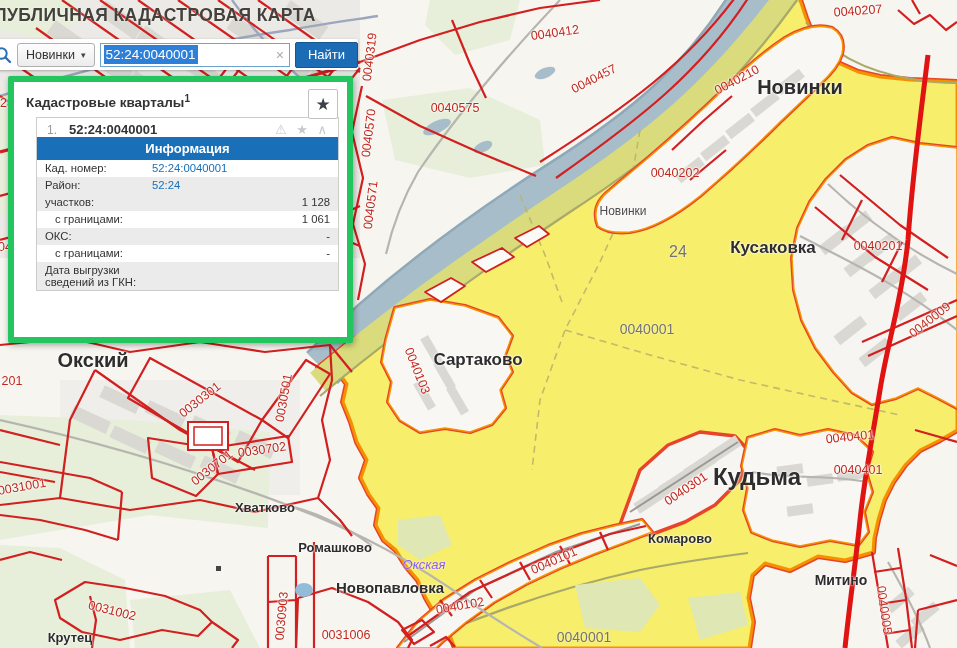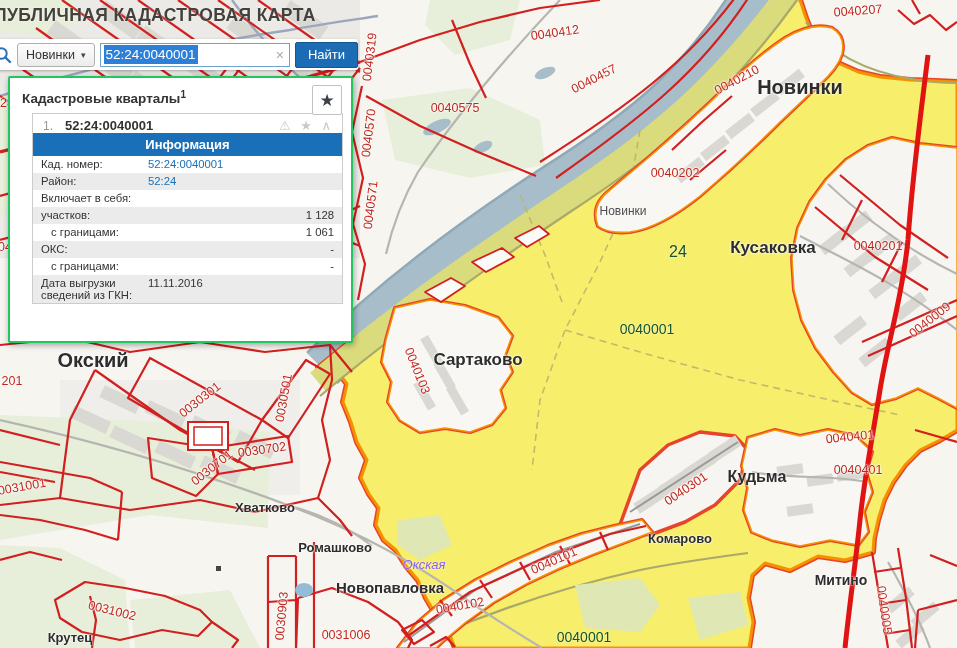--- a/index.html
+++ b/index.html
@@ -5,21 +5,21 @@
   html,body{margin:0;padding:0;background:#888;}
   .stage{position:relative;width:957px;height:648px;overflow:hidden;background:#f7f5f0;
          font-family:"Liberation Sans",sans-serif;}
   .map-wrap{position:absolute;left:0;top:0;width:957px;height:648px;}
   .map-wrap svg{display:block;}
   
   .labels{position:absolute;left:0;top:0;width:100%;height:100%;pointer-events:none;}
   .ml{position:absolute;white-space:nowrap;line-height:1;}
   .ml.parcel{font-size:12.5px;color:#c0281e;
      text-shadow:0 0 2px #fff,0 0 2px #fff,0 0 3px #fff;}
-  .ml.quarter{font-size:14px;color:#14532d;
+  .ml.quarter{font-size:14px;color:#737373;
      text-shadow:0 0 2px rgba(255,255,230,.9);}
   .ml.town{font-weight:bold;color:#2d2d2d;
      text-shadow:0 0 2px #fff,0 0 3px rgba(255,255,255,.9);}
   .ml.town-small{color:#4c4c4c;text-shadow:0 0 2px #fff;}
   .ml.station{font-style:italic;color:#8b5cf6;text-shadow:0 0 2px #fff;}
   
   .site-title{position:absolute;left:-6px;top:5px;font-size:17.5px;font-weight:bold;
      color:#44413c;letter-spacing:.4px;text-shadow:0 0 2px rgba(255,255,255,.8);}
   
   .searchbar{position:absolute;left:-12px;top:39px;width:370px;height:31px;background:#fff;
@@ -31,21 +31,21 @@
      font-family:inherit;cursor:pointer;}
   .cat .arr{font-size:9px;color:#444;}
   .inp{width:194px;height:24px;border:1px solid #6ea3cc;background:#fff;display:flex;
      align-items:center;position:relative;padding-left:3px;box-sizing:border-box;}
   .inp .sel{background:#2e7fd8;color:#fff;font-size:13.5px;padding:2px 2px;}
   .inp .clr{position:absolute;right:5px;color:#aaa;font-size:14px;cursor:pointer;}
   .go{height:26px;padding:0 12px;background:#1c6cb5;color:#fff;border:1px solid #15578f;
      font-size:13px;border-radius:2px;font-family:inherit;cursor:pointer;}
   
   .panel{position:absolute;left:8px;top:76px;width:345px;height:267px;background:#fff;
-     border:2px solid #22c55e;border-radius:2px;box-shadow:1px 2px 6px rgba(0,0,0,.35);
+     border:6px solid #22c55e;border-radius:2px;box-shadow:1px 2px 6px rgba(0,0,0,.35);
      box-sizing:border-box;overflow:hidden;}
   .phead{position:relative;padding:10px 12px 4px;}
   .ptitle{font-size:13.5px;font-weight:bold;color:#333;}
   .ptitle sup{font-size:10px;}
   .star{position:absolute;right:9px;top:7px;width:30px;height:30px;background:#fff;
      border:1px solid #c2c2c2;border-radius:2px;font-size:17px;color:#3c4148;line-height:1;cursor:pointer;}
   .card{margin:2px 8px 0 22px;border:1px solid #ccc;}
   .crow{display:flex;align-items:baseline;padding:4px 8px 0 10px;}
   .idx{color:#999;font-size:12px;width:22px;}
   .cid{font-weight:bold;font-size:13px;color:#333;}
@@ -285,21 +285,21 @@
         <span class="ml town" style="left: 70px; top: 637px; font-size: 13px; transform: translate(-50%, -50%) rotate(0deg);">Крутец</span>
         <span class="ml parcel" style="left: 112px; top: 611px; transform: translate(-50%, -50%) rotate(14deg);">0031002</span>
         <span class="ml parcel" style="left: 346px; top: 635px; transform: translate(-50%, -50%) rotate(0deg);">0031006</span>
         <span class="ml town" style="left: 390px; top: 587px; font-size: 15px; transform: translate(-50%, -50%) rotate(0deg);">Новопавловка</span>
         <span class="ml station" style="left: 424px; top: 564px; font-size: 13px; transform: translate(-50%, -50%) rotate(0deg);">Окская</span>
         <span class="ml parcel" style="left: 460px; top: 606px; transform: translate(-50%, -50%) rotate(-10deg);">0040102</span>
         <span class="ml parcel" style="left: 554px; top: 561px; transform: translate(-50%, -50%) rotate(-24deg);">0040101</span>
         <span class="ml quarter" style="left: 584px; top: 637px; font-size: 14px; transform: translate(-50%, -50%) rotate(0deg);">0040001</span>
         <span class="ml town" style="left: 642px; top: 538px; font-size: 13px; transform: translate(-50%, -50%) rotate(0deg); margin-left: 38px;">Комарово</span>
         <span class="ml parcel" style="left: 686px; top: 489px; transform: translate(-50%, -50%) rotate(-34deg);">0040301</span>
-        <span class="ml town" style="left: 757px; top: 477px; font-size: 16px; transform: translate(-50%, -50%) rotate(0deg);">Кудьма</span>
+        <span class="ml town" style="left: 757px; top: 477px; font-size: 24px; transform: translate(-50%, -50%) rotate(0deg);">Кудьма</span>
         <span class="ml parcel" style="left: 850px; top: 437px; transform: translate(-50%, -50%) rotate(-6deg);">0040401</span>
         <span class="ml parcel" style="left: 858px; top: 470px; transform: translate(-50%, -50%) rotate(0deg);">0040401</span>
         <span class="ml town" style="left: 841px; top: 580px; font-size: 14px; transform: translate(-50%, -50%) rotate(0deg);">Митино</span>
         <span class="ml parcel" style="left: 884px; top: 610px; transform: translate(-50%, -50%) rotate(82deg);">0040005</span>
         <span class="ml parcel" style="left: 7px; top: 103px; transform: translate(-50%, -50%) rotate(0deg);">28</span>
         <span class="ml parcel" style="left: 5px; top: 247px; transform: translate(-50%, -50%) rotate(0deg);">04</span>
       </div>
   </div>
 
   <div class="site-title">ПУБЛИЧНАЯ КАДАСТРОВАЯ КАРТА</div>
@@ -338,41 +338,36 @@
       <div class="ihead">Информация</div>
       <div class="itable">
           <div class="irow">
             <span class="ilab">Кад. номер:</span>
             <span class="ival link">52:24:0040001</span>
           </div>
           <div class="irow shade">
             <span class="ilab">Район:</span>
             <span class="ival link">52:24</span>
           </div>
-          <div class="irow">
-            <span class="ilab">Включает в себя:</span>
-            <span class="ival"></span>
-          </div>
           <div class="irow shade">
             <span class="ilab">участков:</span>
             <span class="ival num">1 128</span>
           </div>
           <div class="irow">
             <span class="ilab ind">с границами:</span>
             <span class="ival num">1 061</span>
           </div>
           <div class="irow shade">
             <span class="ilab">ОКС:</span>
             <span class="ival num">-</span>
           </div>
           <div class="irow">
             <span class="ilab ind">с границами:</span>
             <span class="ival num">-</span>
           </div>
           <div class="irow shade">
             <span class="ilab">Дата выгрузки сведений из ГКН:</span>
-            <span class="ival">11.11.2016</span>
           </div>
         </div>
     </div>
   </div>
 
 </div>
 
 </body></html>

